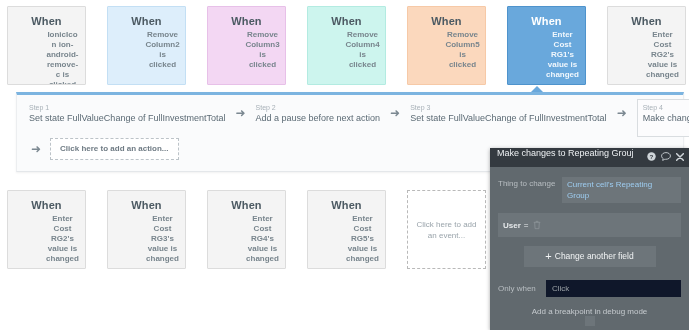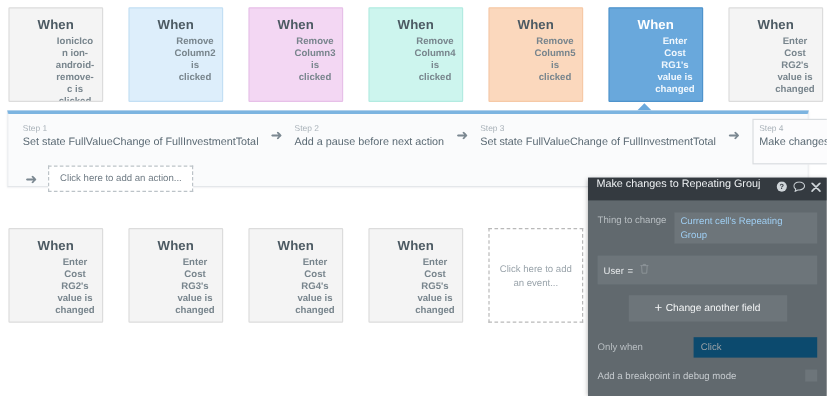--- a/index.html
+++ b/index.html
@@ -88,24 +88,24 @@
     position: absolute;
     left: 531px;
     top: 86px;
     width: 0; height: 0;
     border-left: 6px solid transparent;
     border-right: 6px solid transparent;
     border-bottom: 6px solid #69a8dc;
   }
   #workflow-panel {
     position: absolute;
-    left: 6px;
+    left: 16px;
     top: 92px;
     width: 668px;
-    height: 64px;
+    height: 80px;
     box-sizing: border-box;
     background: #fafbfc;
     border-top: 3px solid #7cb4e0;
     border-left: 1px solid #eceef0;
     border-right: 1px solid #eceef0;
     border-bottom: 1px solid #e4e7ea;
     box-shadow: 0 1px 2px rgba(0,0,0,.06);
   }
 
   
@@ -166,20 +166,21 @@
     font-size: 12px;
     margin-right: 9px;
   }
   #add-action-box {
     border: 1px dashed #bcc3c8;
     background: #ffffff;
     padding: 5px 9px;
     font-size: 8px;
     color: #6f7b84;
     line-height: 10px;
+    font-weight: bold;
   }
 
   
   #properties-dialog {
     position: absolute;
     left: 490px;
     top: 148px;
     width: 199px;
     height: 182px;
     box-sizing: border-box;
@@ -234,20 +235,21 @@
     background: #6d757a;
     display: flex;
     align-items: center;
     padding: 3px 5px;
     margin-bottom: 9px;
   }
   #constraint-field {
     font-size: 8px;
     color: #e7eaec;
     margin-right: 3px;
+    font-weight: bold;
   }
   #constraint-eq {
     font-size: 8px;
     color: #e7eaec;
     margin-right: 5px;
   }
   #constraint-value {
     font-size: 8px;
     color: #9ecdf1;
     flex: 1 1 auto;
@@ -265,39 +267,39 @@
   }
   #change-another-field .plus {
     font-size: 11px;
     vertical-align: -1px;
     margin-right: 3px;
   }
   #only-when-row {
     display: flex;
     align-items: center;
     margin-bottom: 10px;
-    gap: 32px;
   }
   #only-when-label {
     font-size: 8px;
     color: #b8bec2;
     width: 48px;
     flex: 0 0 auto;
   }
   #only-when-input {
     flex: 1 1 auto;
-    background: #0c4a6e;
+    background: #0f172a;
     padding: 3px 6px;
     font-size: 8px;
     color: #9ba2a7;
     line-height: 11px;
   }
   #breakpoint-row {
     display: flex;
     align-items: center;
+    flex-direction: column;
   }
   #breakpoint-label {
     flex: 1 1 auto;
     font-size: 8px;
     color: #c6cbcf;
   }
   #breakpoint-checkbox {
     width: 10px;
     height: 10px;
     background: #6d757a;

